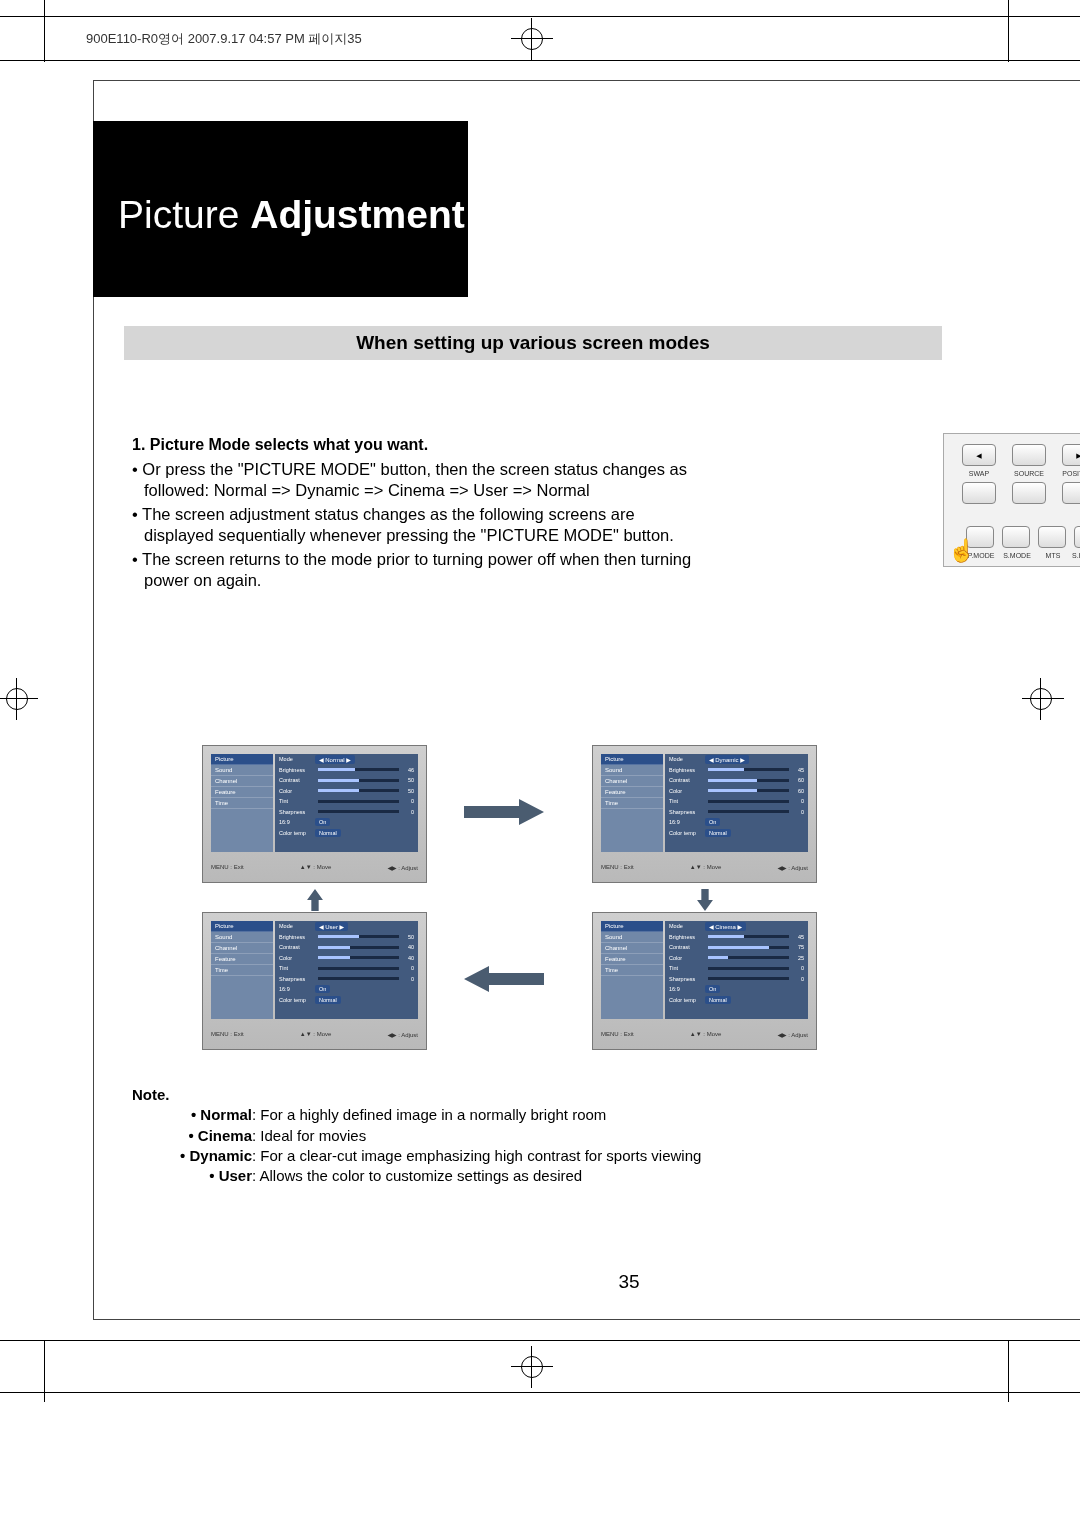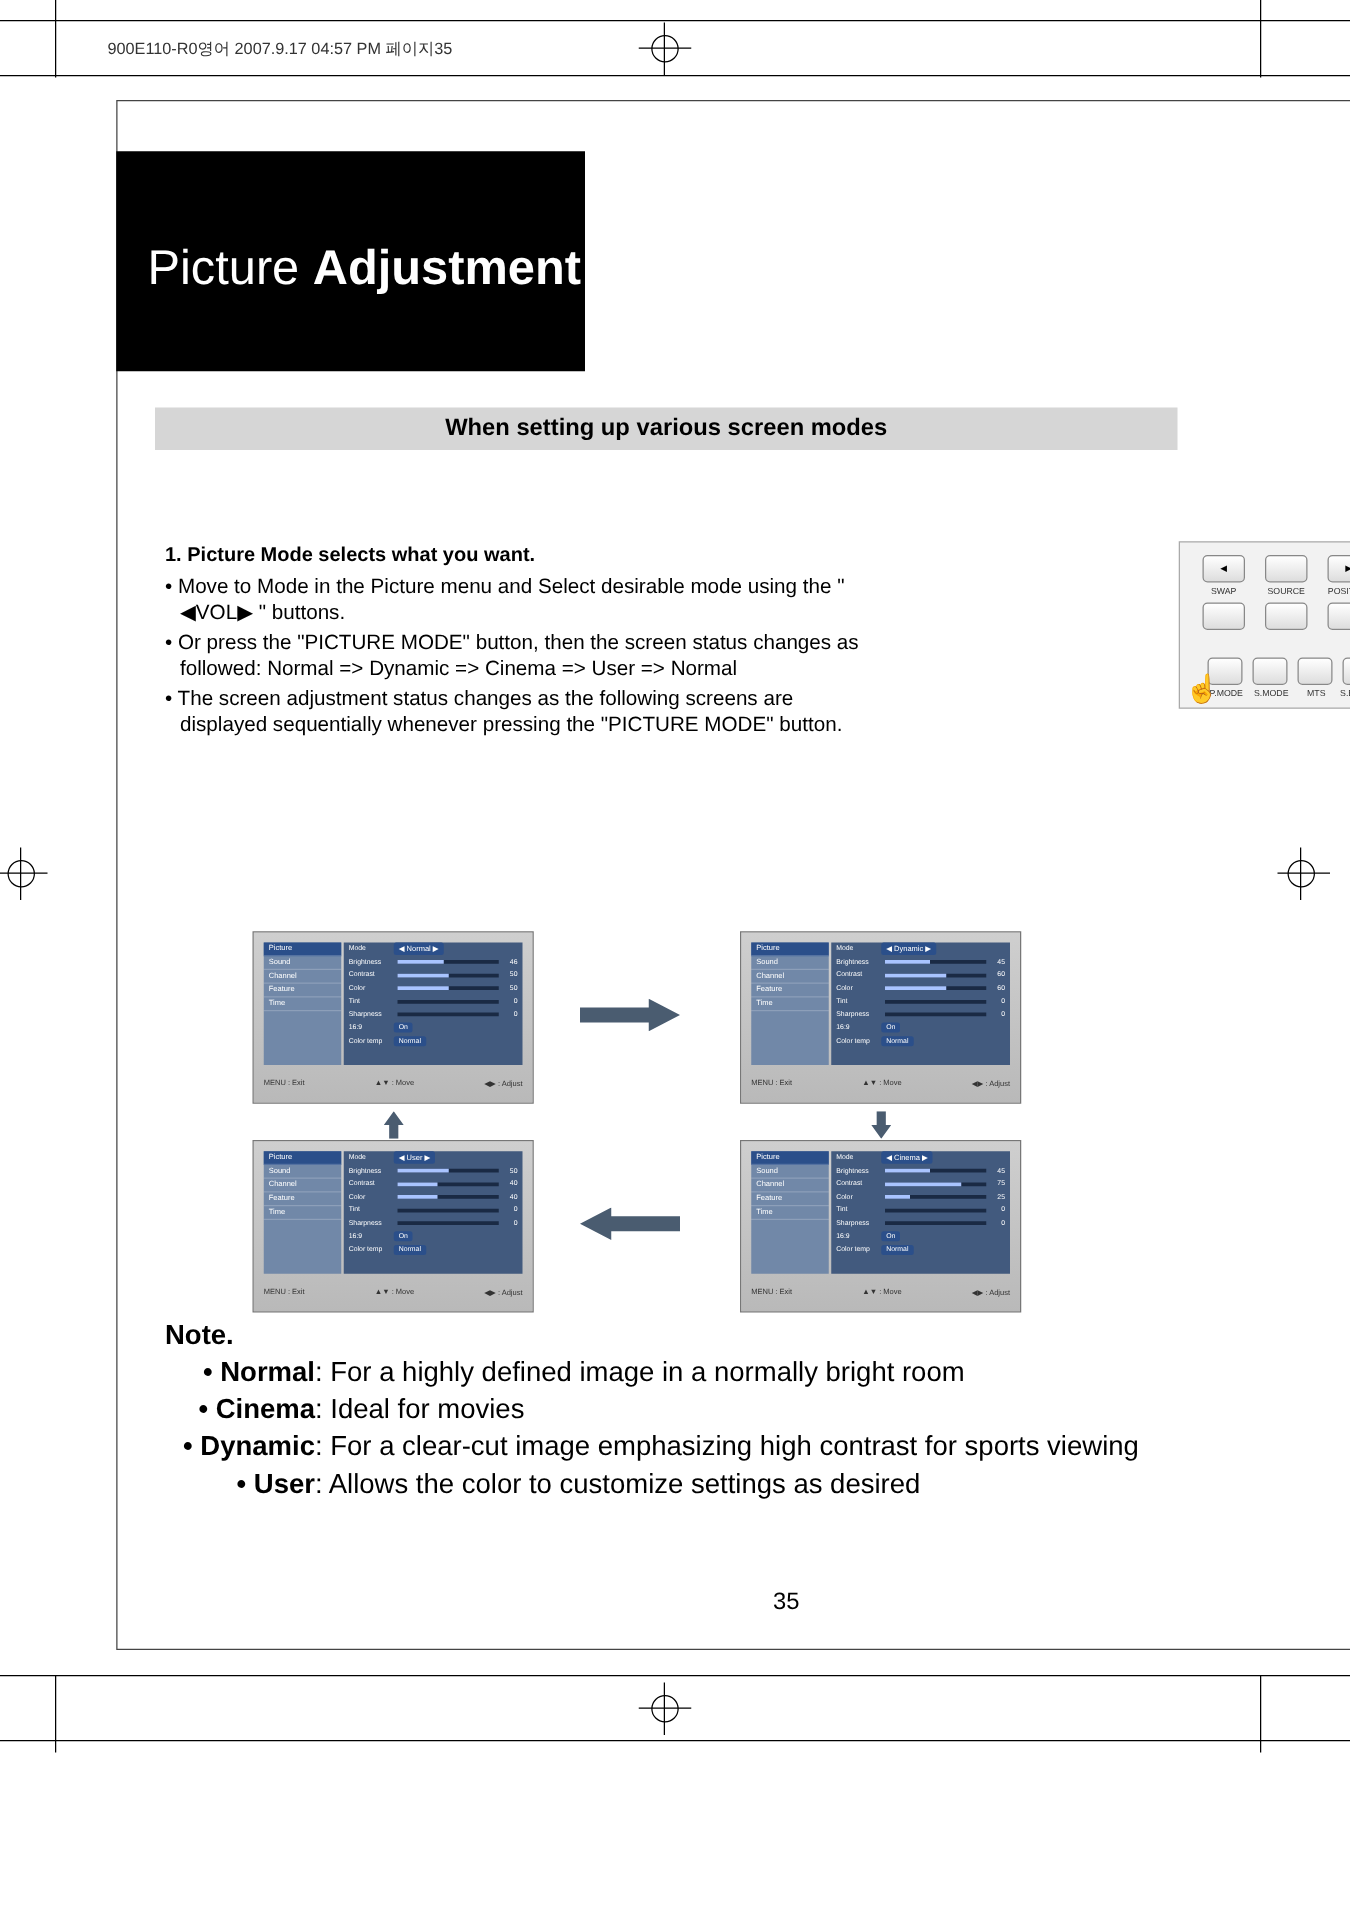--- a/index.html
+++ b/index.html
@@ -114,23 +114,23 @@
   .osd-mode { font-size: 6px; color: #fff; background: #2b4f8a; padding: 1px 4px; border-radius: 2px; }
   .osd-bar { flex: 1; height: 3px; background: #1a2a44; margin: 0 3px; position: relative; }
   .osd-bar > span { position: absolute; left: 0; top: 0; bottom: 0; background: #a9c4ff; }
   .osd-val { font-size: 5.5px; color: #fff; width: 12px; text-align: right; }
   .osd-foot { position: absolute; left: 8px; right: 8px; bottom: 8px; height: 14px; font-size: 6px; color: #333; display: flex; justify-content: space-between; align-items: center; }
 
   .arrow { position: absolute; fill: #4a5c70; }
 
   .note-block {
     position: absolute;
-    left: 38px; top: 972px;
+    left: 38px; top: 1004px;
     width: 800px;
-    font-size: 22px;
+    font-size: 15px;
     line-height: 1.35;
   }
   .note-block .row { display: flex; }
   .note-block .k { width: 120px; text-align: right; }
   .pn {
     position: absolute;
     left: 15px; right: 0; bottom: 26px;
     text-align: center;
     font-size: 19px;
   }
@@ -165,23 +165,23 @@
 <div class="page">
 
   <div class="black-block"></div>
   <div class="title">
     <span>Picture </span><b>Adjustment</b>
   </div>
 
   <div class="gray-bar">When setting up various screen modes</div>
   <div class="step-head">1. Picture Mode selects what you want.</div>
   <ul class="bullets">
-    <li>• Move to Mode in the Picture menu and Select desirable mode using the " ◀VOL▶ " buttons.</li>
     <li>• Or press the "PICTURE MODE" button, then the screen status changes as followed: Normal =&gt; Dynamic =&gt; Cinema =&gt; User  =&gt; Normal</li>
     <li>• The screen adjustment status changes as the following screens are displayed sequentially whenever pressing the "PICTURE MODE" button.</li>
+    <li>• The screen returns to the mode prior to turning power off when then turning power on again.</li>
   </ul>
 
   <div class="remote">
     <div class="rbtn" style="left:18px; top:10px;">◀</div>
     <div class="rbtn" style="left:68px; top:10px;"></div>
     <div class="rbtn" style="left:118px; top:10px;">▶</div>
     <div class="rcap" style="left:16px; top:36px;">SWAP</div>
     <div class="rcap" style="left:66px; top:36px;">SOURCE</div>
     <div class="rcap" style="left:116px; top:36px;">POSITION</div>
     <div class="rbtn" style="left:18px; top:48px;"></div>

